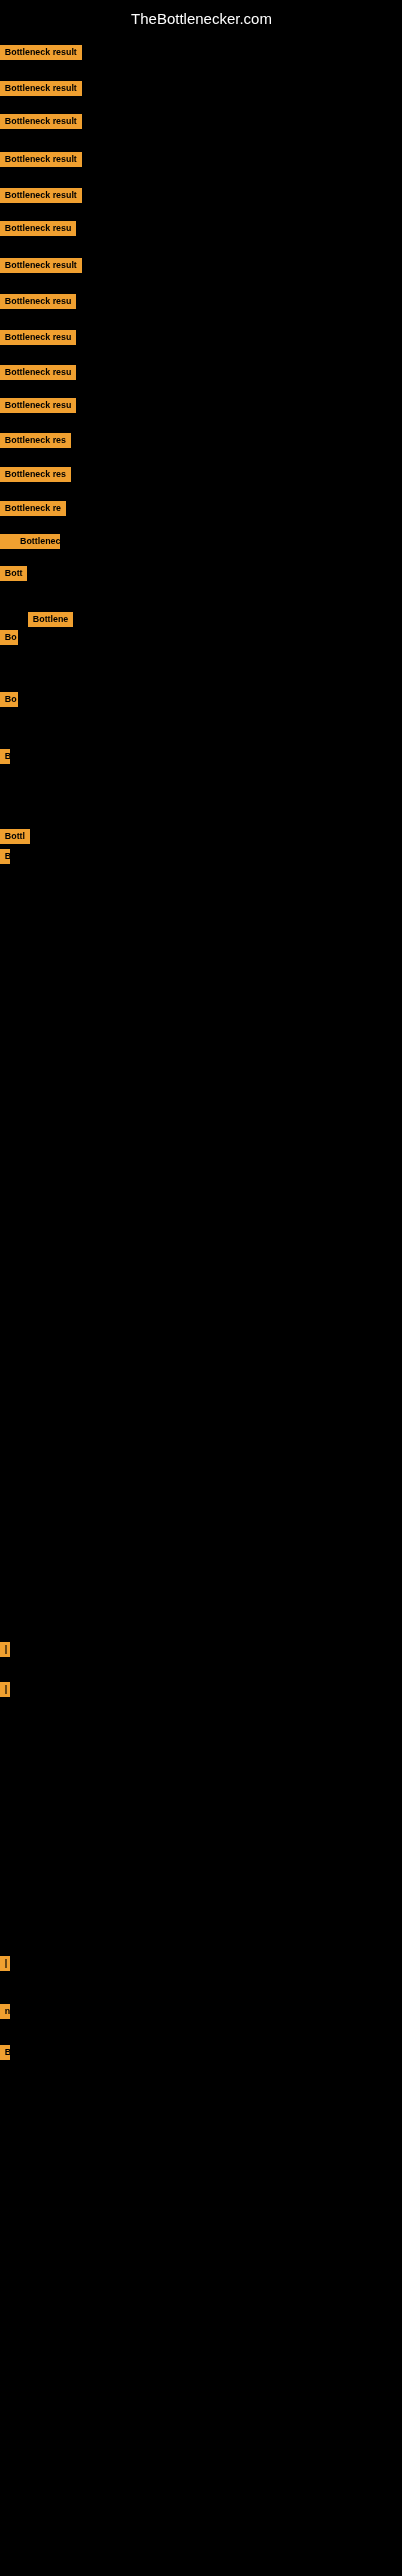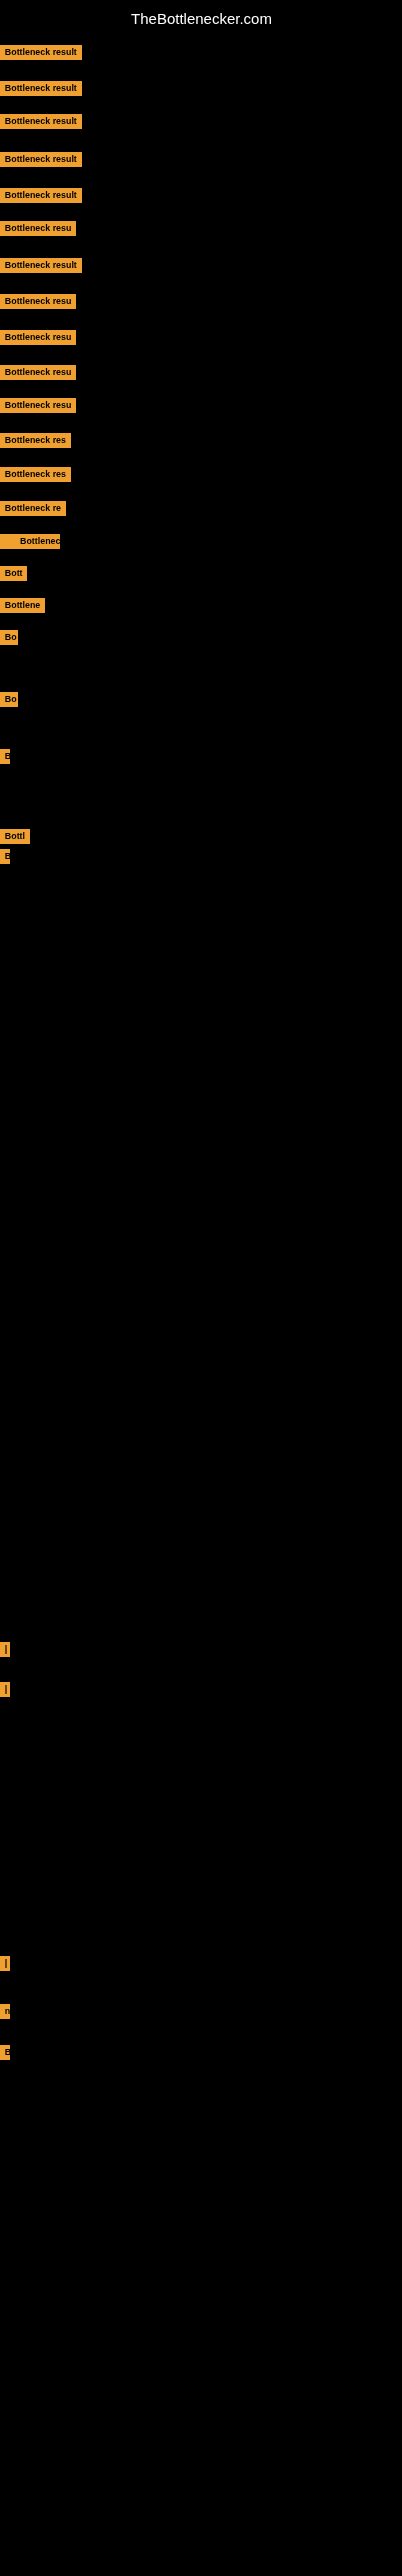--- a/index.html
+++ b/index.html
@@ -57,21 +57,21 @@
     <div class="result-item" style="top: 258px; left: 0px;"><span class="bottleneck-badge" style="max-width: 113px;">Bottleneck result</span></div>
     <div class="result-item" style="top: 294px; left: 0px;"><span class="bottleneck-badge" style="max-width: 103px;">Bottleneck resu</span></div>
     <div class="result-item" style="top: 330px; left: 0px;"><span class="bottleneck-badge" style="max-width: 103px;">Bottleneck resu</span></div>
     <div class="result-item" style="top: 365px; left: 0px;"><span class="bottleneck-badge" style="max-width: 97px;">Bottleneck resu</span></div>
     <div class="result-item" style="top: 398px; left: 0px;"><span class="bottleneck-badge" style="max-width: 93px;">Bottleneck resu</span></div>
     <div class="result-item" style="top: 433px; left: 0px;"><span class="bottleneck-badge" style="max-width: 85px;">Bottleneck res</span></div>
     <div class="result-item" style="top: 467px; left: 0px;"><span class="bottleneck-badge" style="max-width: 81px;">Bottleneck res</span></div>
     <div class="result-item" style="top: 501px; left: 0px;"><span class="bottleneck-badge" style="max-width: 72px; text-align: right;">Bottleneck re</span></div>
     <div class="result-item" style="top: 534px; left: 0px;"><span class="bottleneck-badge" style="max-width: 60px; padding-left: 20px;">Bottlenec</span></div>
     <div class="result-item" style="top: 566px; left: 0px;"><span class="bottleneck-badge" style="max-width: 32px;">Bott</span></div>
-    <div class="result-item" style="top: 598px; left: 0px;"><span class="bottleneck-badge" style="max-width: 52px;">Bottlene</span></div>
+    <div class="result-item" style="top: 612px; left: 0px; padding-left: 28px;"><span class="bottleneck-badge" style="max-width: 52px;">Bottlene</span></div>
     <div class="result-item" style="top: 630px; left: 0px;"><span class="bottleneck-badge" style="max-width: 17.7px;">Bo</span></div>
     <div class="result-item" style="top: 692px; left: 0px;"><span class="bottleneck-badge" style="max-width: 17.7px;">Bo</span></div>
     <div class="result-item" style="top: 749px; left: 0px;"><span class="bottleneck-badge" style="max-width: 9.7px;">B</span></div>
     <div class="result-item" style="top: 785px; left: 0px; margin-top: 44px;"><span class="bottleneck-badge" style="max-width: 36px;">Bottl</span></div>
     <div class="result-item" style="top: 849px; left: 0px;"><span class="bottleneck-badge" style="max-width: 9.7px;">B</span></div>
     <div class="result-item" style="top: 1642px; left: 0px;"><span class="bottleneck-badge" style="max-width: 3.2px;">|</span></div>
     <div class="result-item" style="top: 1682px; left: 0px;"><span class="bottleneck-badge" style="max-width: 3.2px;">|</span></div>
     <div class="result-item" style="top: 1956px; left: 0px;"><span class="bottleneck-badge" style="max-width: 3.2px;">|</span></div>
     <div class="result-item" style="top: 2004px; left: 0px;"><span class="bottleneck-badge" style="max-width: 6.4px;">n</span></div>
     <div class="result-item" style="top: 2045px; left: 0px;"><span class="bottleneck-badge" style="max-width: 9.7px;">B</span></div>

